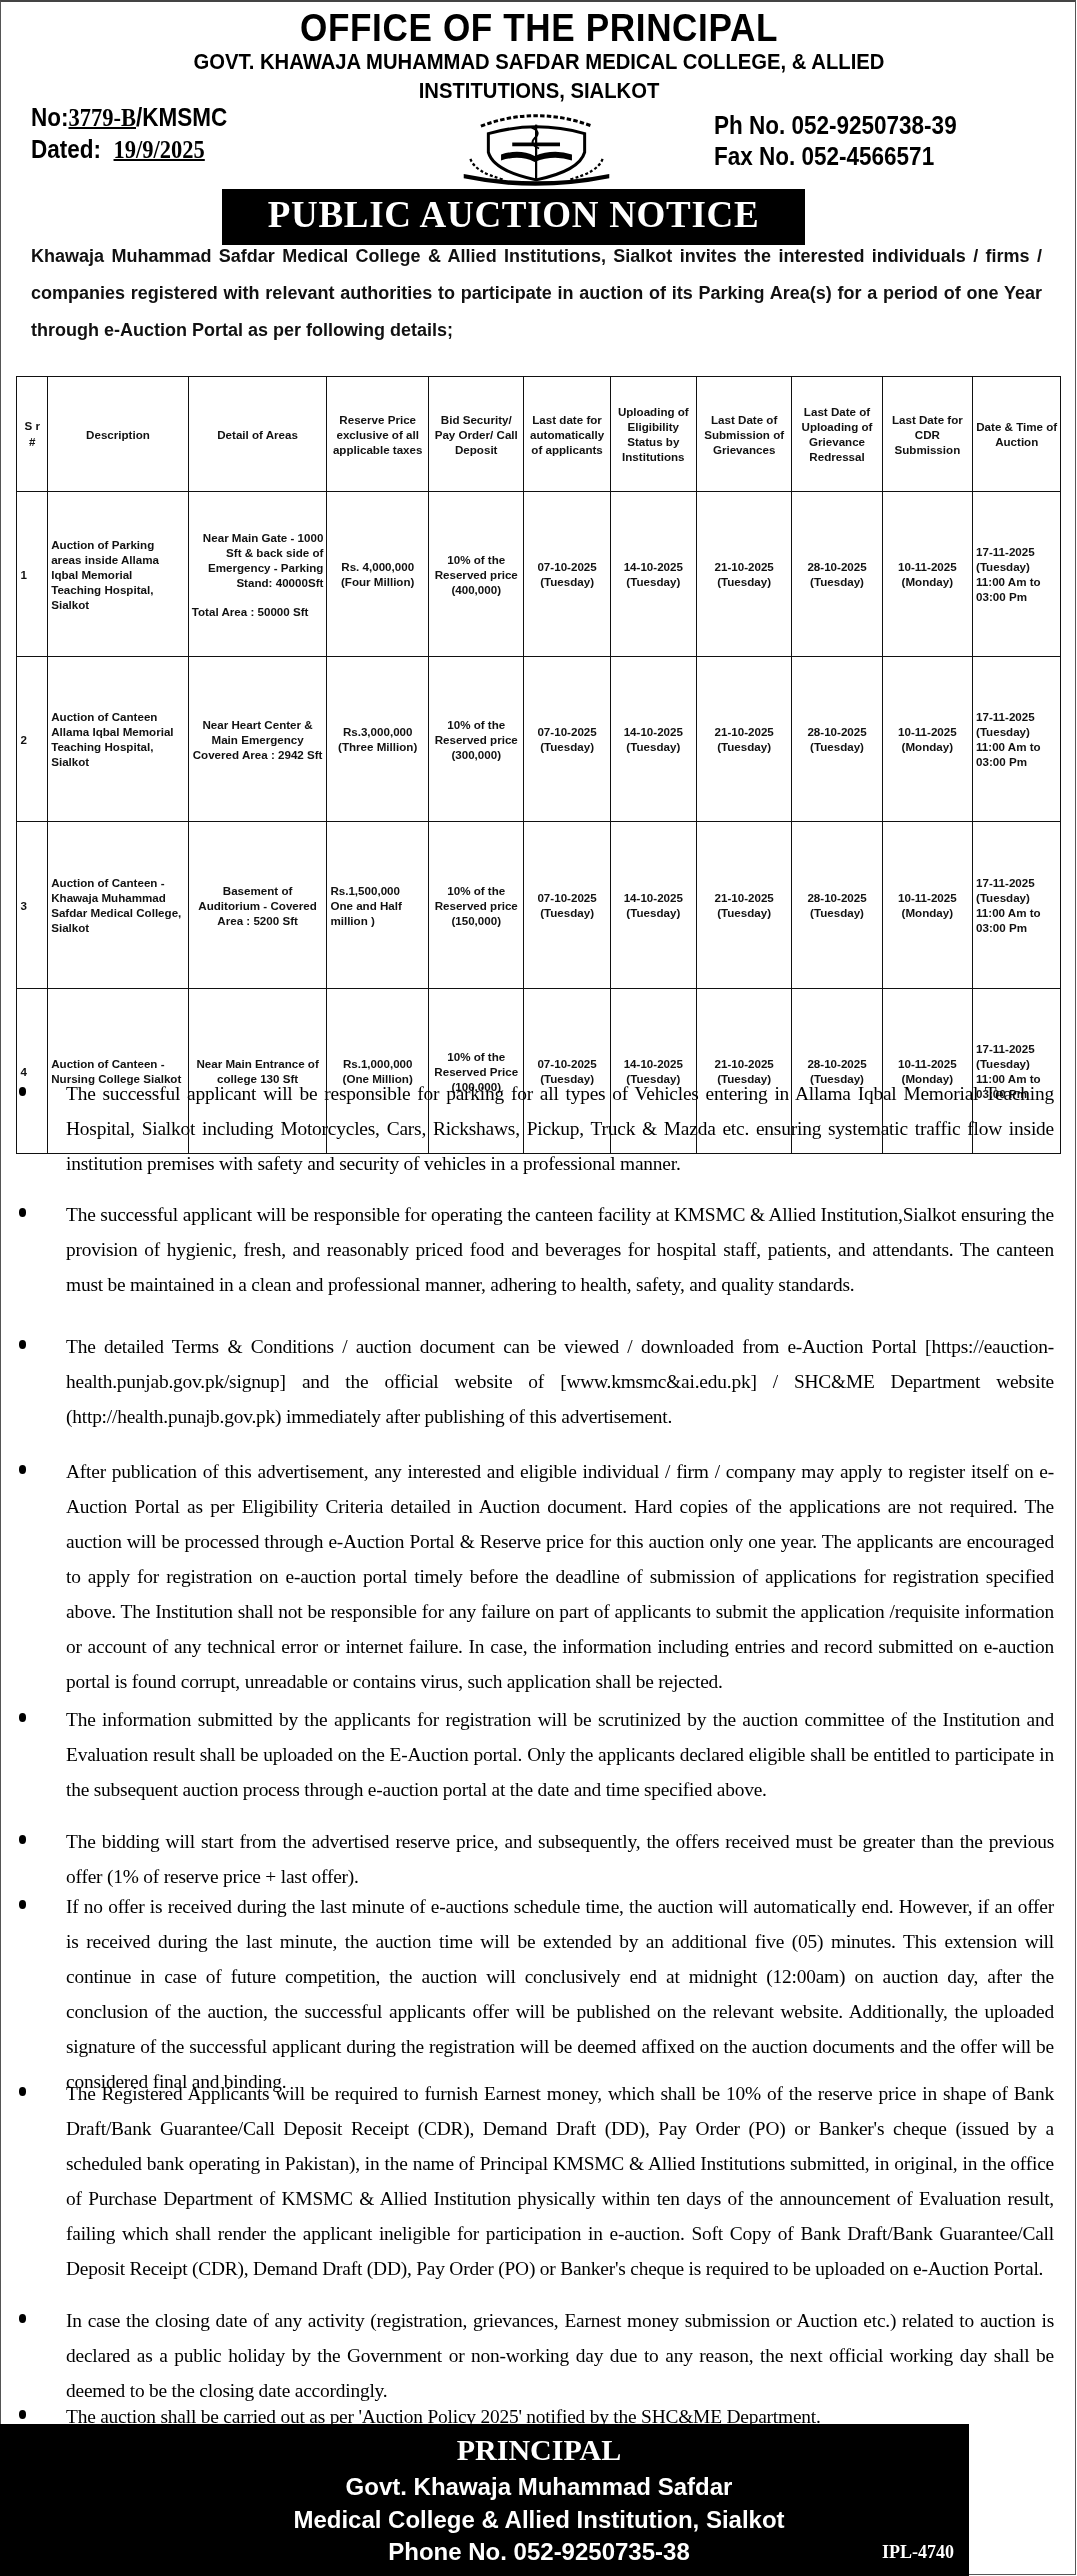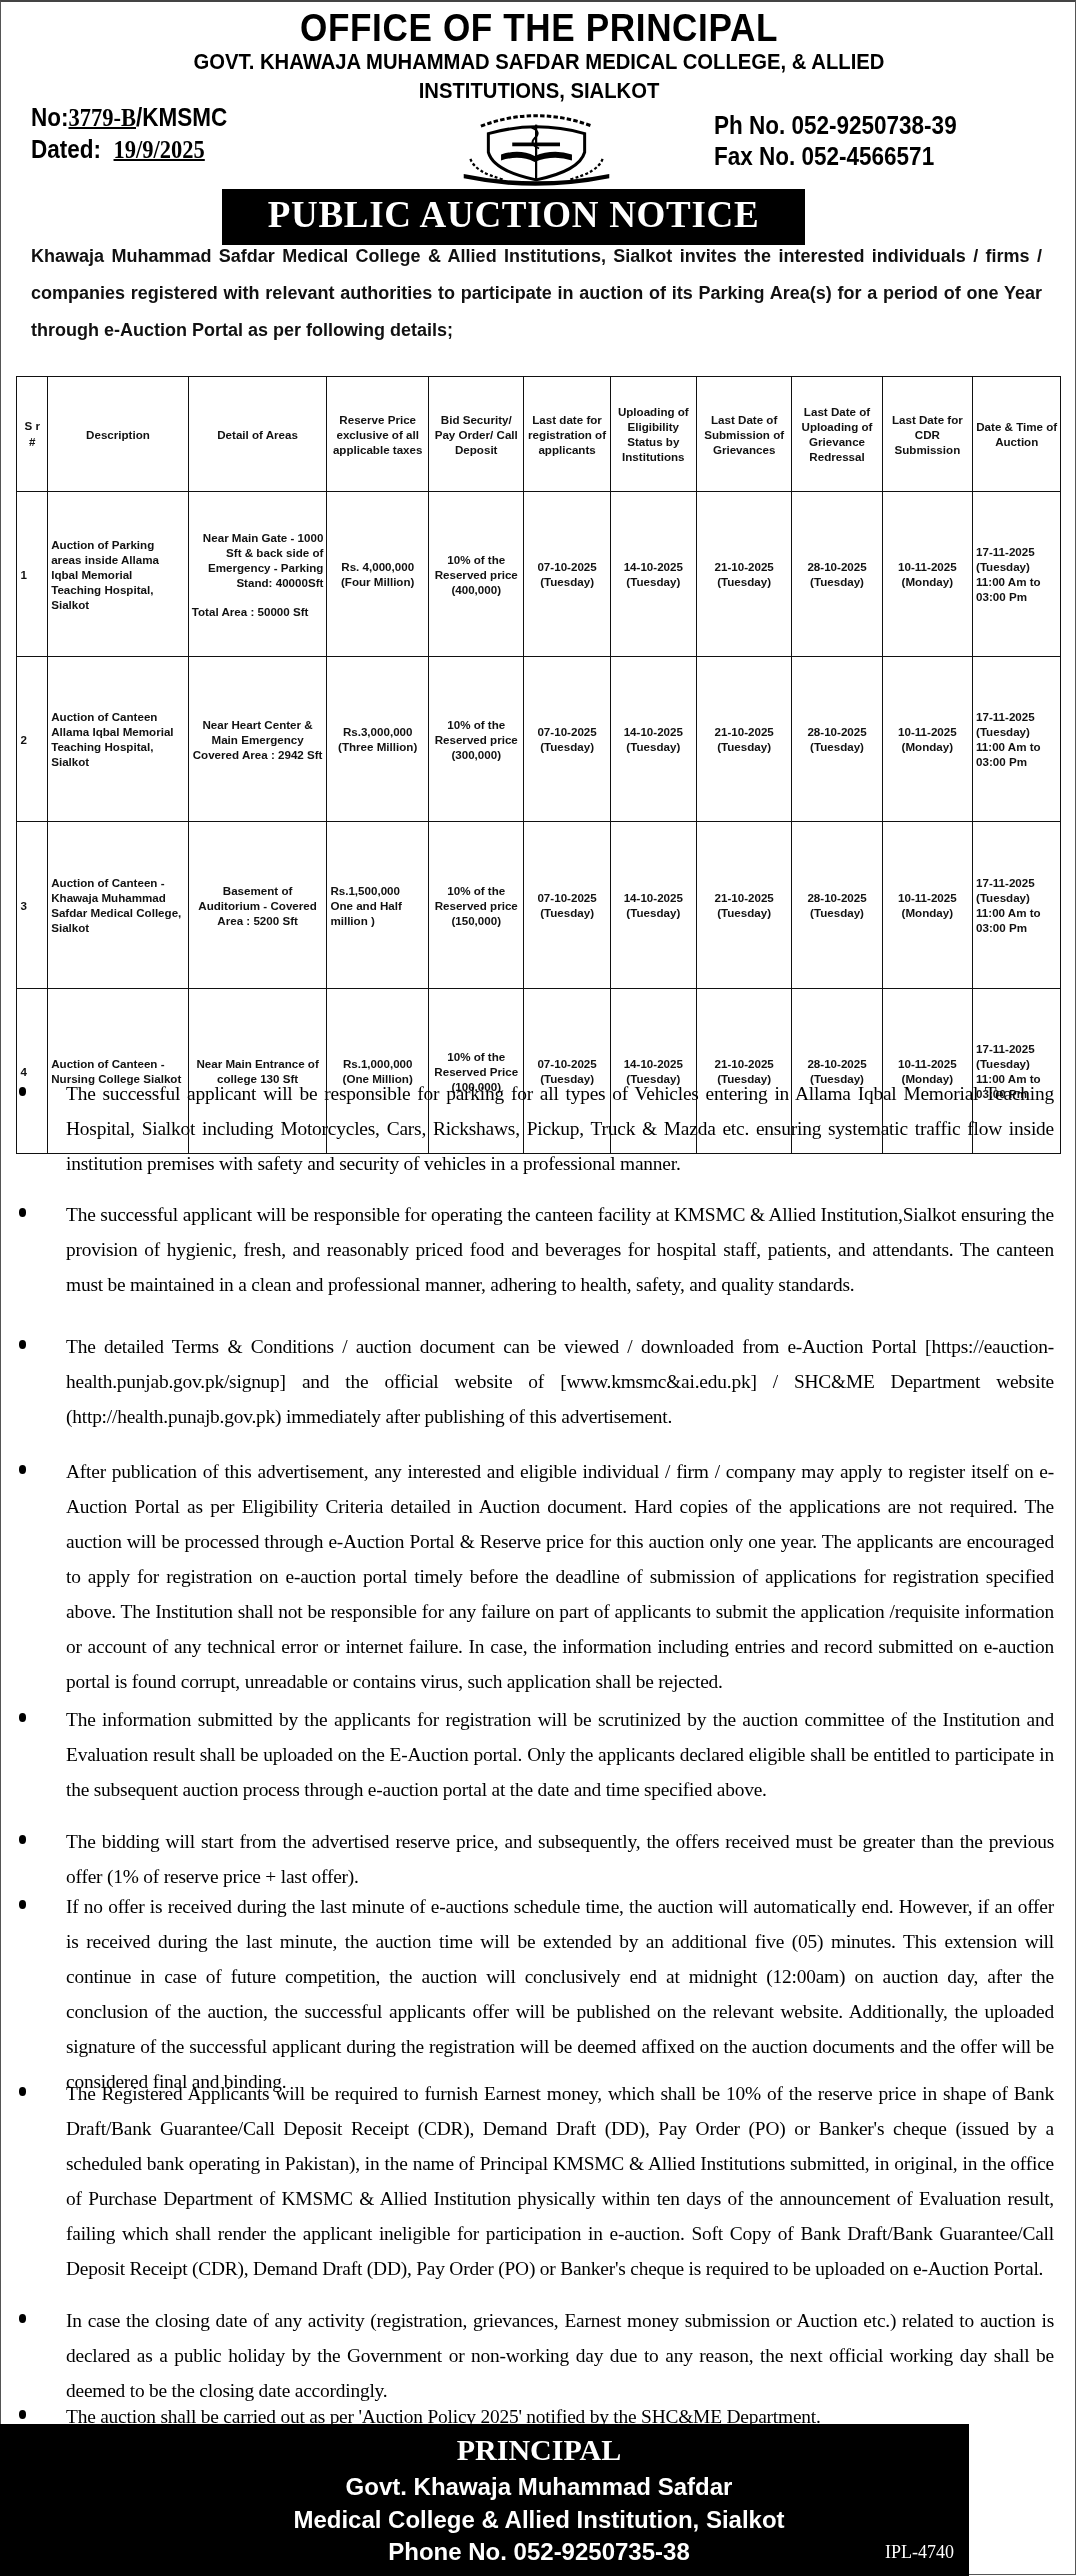--- a/index.html
+++ b/index.html
@@ -39,21 +39,21 @@
   .bullet { position: absolute; left: 0; width: 1078px; }
   .bullet .dot { position: absolute; left: 18.7px; top: 10.5px; width: 7.5px; height: 9px; border-radius: 50%; background: #000; }
   .bullet .txt { position: absolute; left: 66px; width: 988px; font-size: 19.4px; line-height: 35px; text-align: justify; font-family: Liberation Serif, serif; letter-spacing: -0.2px; }
 
   .footer { position: absolute; left: 0; top: 2424px; width: 969px; height: 152px; background: #000; color: #fff; }
   .footer .f-title { position: absolute; top: 9px; left: 0; width: 1078px; text-align: center; font-family: "Liberation Serif", serif; font-weight: bold; font-size: 30px; }
   .footer .f-line { position: absolute; left: 0; width: 1078px; text-align: center; font-size: 24px; font-weight: bold; }
   .footer .f-l1 { top: 49px; }
   .footer .f-l2 { top: 82px; }
   .footer .f-l3 { top: 114px; }
-  .footer .ipl { position: absolute; right: 15px; top: 118px; font-family: "Liberation Serif", serif; font-weight: normal; font-size: 18px; text-align: center; }
+  .footer .ipl { position: absolute; right: 15px; top: 118px; font-family: "Liberation Serif", serif; font-weight: bold; font-size: 18px; text-align: center; }
 </style>
 </head>
 <body>
 
 <div class="frame"></div>
 
 <div class="hdr-title">OFFICE OF THE PRINCIPAL</div>
 <div class="hdr-sub l1">GOVT. KHAWAJA MUHAMMAD SAFDAR MEDICAL COLLEGE, &amp; ALLIED</div>
 <div class="hdr-sub l2">INSTITUTIONS, SIALKOT</div>
 
@@ -97,21 +97,21 @@
       <col style="width:88px">
       <col style="width:86px">
   </colgroup>
   <thead>
     <tr>
       <th class="sr-v">S r #</th>
       <th>Description</th>
       <th>Detail of Areas</th>
       <th>Reserve Price exclusive of all applicable taxes</th>
       <th>Bid Security/ Pay Order/ Call Deposit</th>
-      <th>Last date for registration of applicants</th>
+      <th>Last date for automatically of applicants</th>
       <th>Uploading of Eligibility Status by Institutions</th>
       <th>Last Date of Submission of Grievances</th>
       <th>Last Date of Uploading of Grievance Redressal</th>
       <th>Last Date for CDR Submission</th>
       <th>Date &amp; Time of Auction</th>
     </tr>
   </thead>
   <tbody>
     <tr class="r1">
       <td class="desc">1</td>

